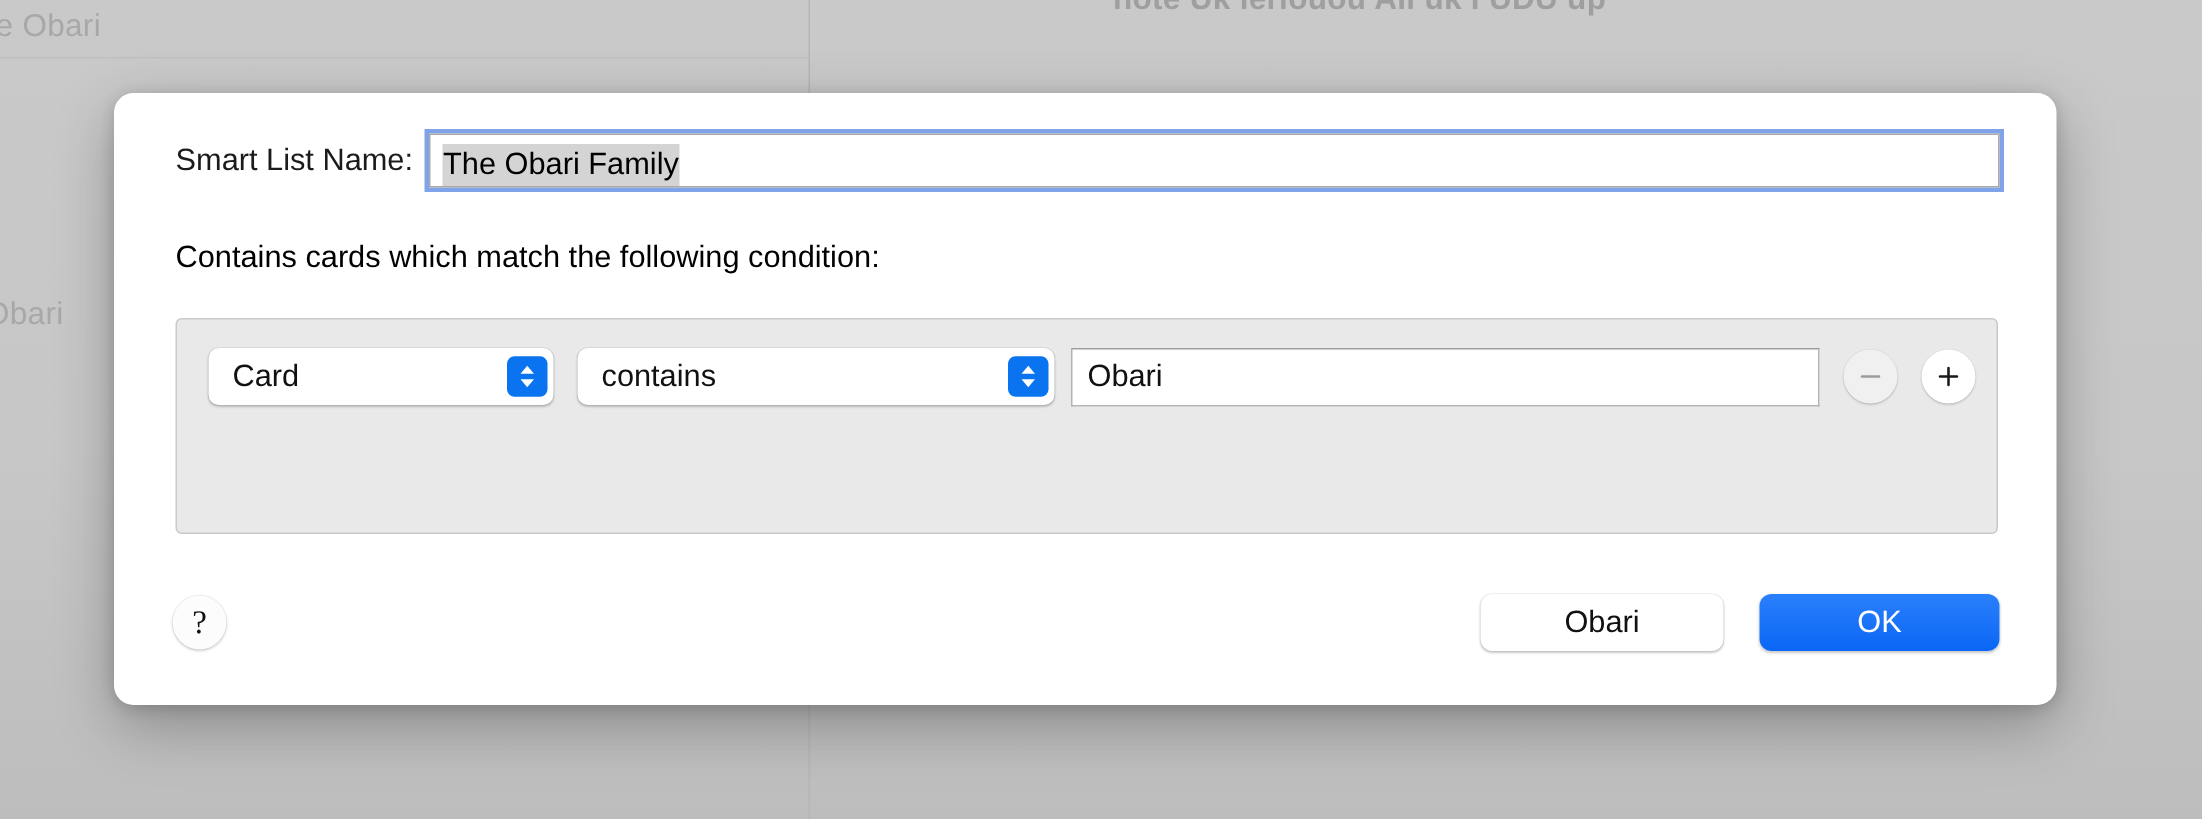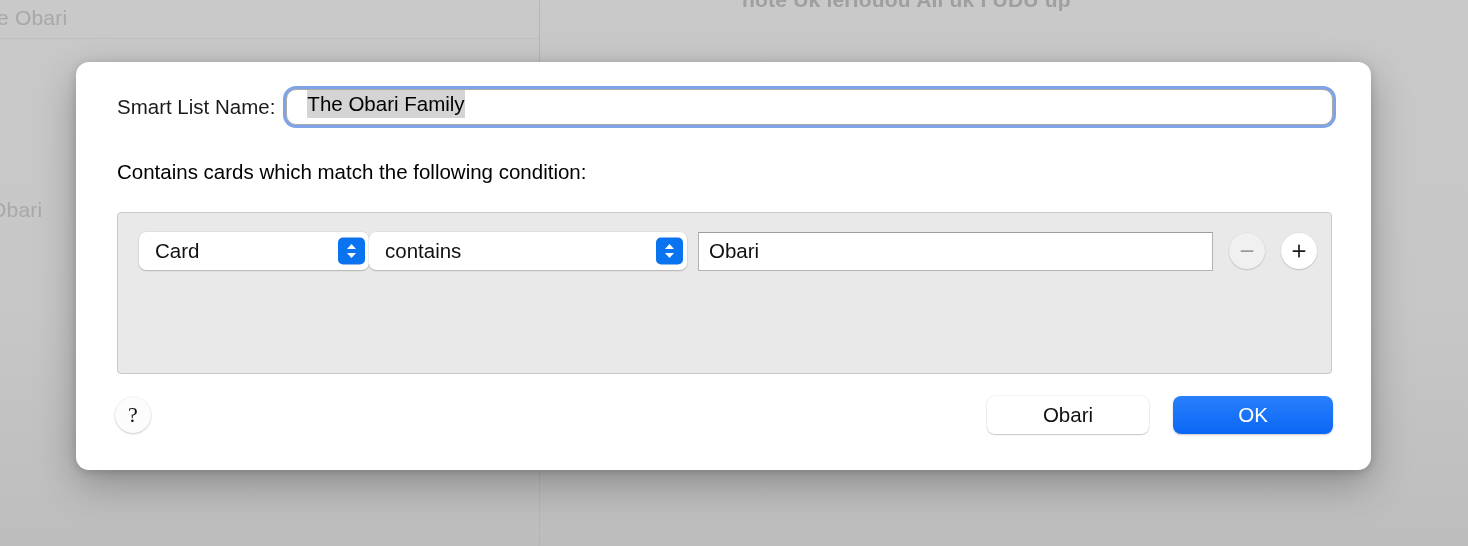--- a/index.html
+++ b/index.html
@@ -84,25 +84,25 @@
     position: relative;
     margin-left: 11px;
     flex: 1;
     height: 36px;
   }
   #name-field {
     position: absolute;
     inset: 0;
     background: #ffffff;
     border: 1px solid #a9a9a9;
-    border-radius: 10px;
+    border-radius: 0;
     box-shadow: 0 0 0 3px #7fa3e8;
     display: flex;
-    align-items: flex-start;
-    padding-left: 20px;
+    align-items: flex-end;
+    padding-left: 8px;
     overflow: hidden;
   }
   #name-value {
     font-size: 20.5px;
     color: #000;
     background: #d4d4d4;          
     line-height: 1.38;
     white-space: nowrap;
   }
 
@@ -115,21 +115,21 @@
     color: #000000;
     white-space: nowrap;
   }
 
   
   #conditions-box {
     position: absolute;
     left: 41px;
     top: 150px;
     width: 1215px;
-    height: 162px;
+    height: 144px;
     background: #e9e9e9;
     border: 1px solid #c9c9c9;
     border-radius: 4px;
   }
 
   #condition-row {
     position: absolute;
     left: 21px;
     top: 18px;
     right: 14px;
@@ -144,21 +144,21 @@
     height: 38px;
     background: #ffffff;
     border-radius: 7px;
     box-shadow: 0 1px 1.5px rgba(0,0,0,.20), 0 0 0 .5px rgba(0,0,0,.07);
     display: flex;
     align-items: center;
     padding-left: 16px;
     flex: none;
   }
   #popup-field    { width: 230px; }
-  #popup-operator { width: 318px; margin-left: 0; }
+  #popup-operator { width: 318px; margin-left: 16px; }
   .popup-label {
     font-size: 20.5px;
     color: #111;
     white-space: nowrap;
     line-height: 1;
   }
   .popup-chevrons {
     position: absolute;
     right: 4px;
     top: 50%;

